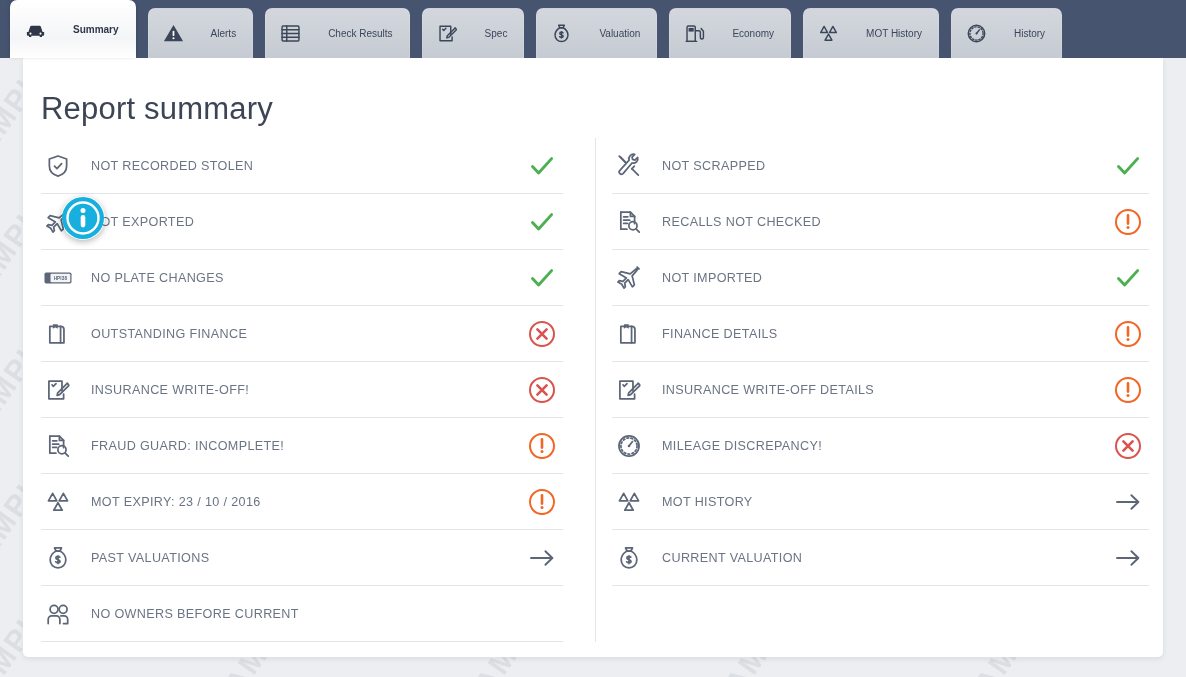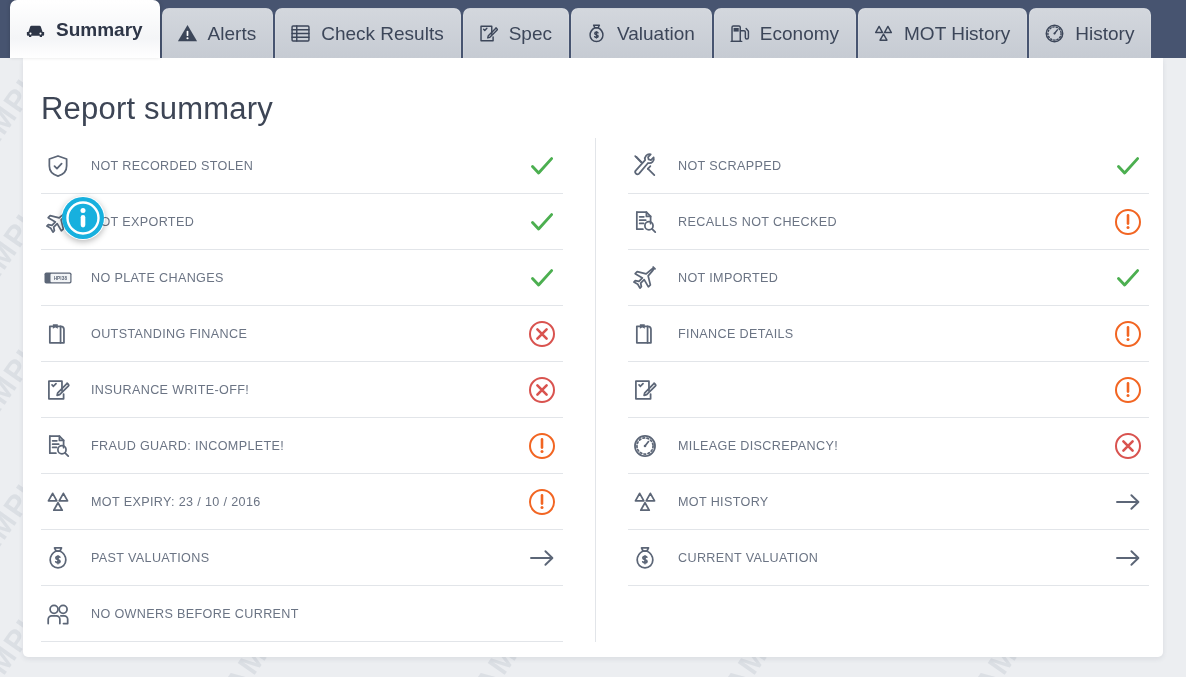--- a/index.html
+++ b/index.html
@@ -42,29 +42,29 @@
     width: 1186px;
     height: 58px;
     background: #475470;
     z-index: 3;
     display: flex;
     align-items: flex-end;
     padding-left: 10px;
   }
   .tab {
     height: 50px;
-    margin-right: 2px;
+    margin-right: 12px;
     padding: 0 16px 0 13px;
     display: flex;
     align-items: center;
-    gap: 9px;
+    gap: 26px;
     background: linear-gradient(180deg, #d3d7dd 0%, #c6cbd3 100%);
     border-radius: 7px 7px 0 0;
     color: #3c4659;
-    font-size: 19px;
+    font-size: 10px;
     cursor: pointer;
     position: relative;
     border: 1px solid rgba(255,255,255,0.12);
     border-bottom: none;
   }
   .tab.active {
     height: 58px;
     background: linear-gradient(180deg, #ffffff 0%, #f4f5f7 65%, #ffffff 100%);
     color: #2e3647;
     font-weight: 600;
@@ -105,30 +105,29 @@
     left: 18px;
     top: 80px;
     width: 1108px;
     display: flex;
   }
   .col {
     width: 554px;
     position: relative;
   }
   .col.left { padding-right: 32px; }
-  .col.right { padding-left: 32px; border-left: 1px solid #e2e5e9; }
+  .col.right { padding-left: 16px; border-left: 1px solid #e2e5e9; }
 
   .row {
     height: 56px;
     display: flex;
     align-items: center;
     border-bottom: 1px solid #e2e5e9;
     position: relative;
     cursor: pointer;
-    justify-content: space-between;
   }
   .row .ricon {
     width: 30px; height: 30px;
     flex: none;
     margin-left: 2px;
     color: #5c6677;
     display: flex;
     align-items: center;
     justify-content: center;
   }
@@ -500,20 +499,21 @@
           </span>
         </div>
         <div class="row">
           <span class="ricon">
             <svg viewBox="0 0 24 24">
               <path d="M4.2 4.4h11.2v8.4M4.2 4.4v15.2h12.6v-4.1" stroke="currentColor" fill="none" stroke-width="1.5" stroke-linecap="round" stroke-linejoin="round"></path>
               <path d="M19.8 6.1 21 7.3c.3.3.3.8 0 1.1l-7.6 7.6-2.2.6.6-2.2 7.6-7.6c.3-.3.8-.3 1.1 0z" stroke="currentColor" fill="none" stroke-width="1.5" stroke-linecap="round" stroke-linejoin="round"></path>
               <path d="M6.9 7.6l1.2 1.2 2.2-2.3" stroke="currentColor" fill="none" stroke-width="1.5" stroke-linecap="round" stroke-linejoin="round"></path>
             </svg>
           </span>
+          <span class="rlabel">INSURANCE WRITE-OFF DETAILS</span>
           <span class="rstatus">
             <svg width="28" height="28" viewBox="0 0 28 28">
               <circle cx="14" cy="14" r="12" stroke="#f26522" stroke-width="2" fill="none"></circle>
               <path d="M14 7.4v8.2" stroke="#f26522" stroke-width="2.6" stroke-linecap="round"></path>
               <circle cx="14" cy="19.6" r="1.5" fill="#f26522"></circle>
             </svg>
           </span>
         </div>
         <div class="row">
           <span class="ricon">

